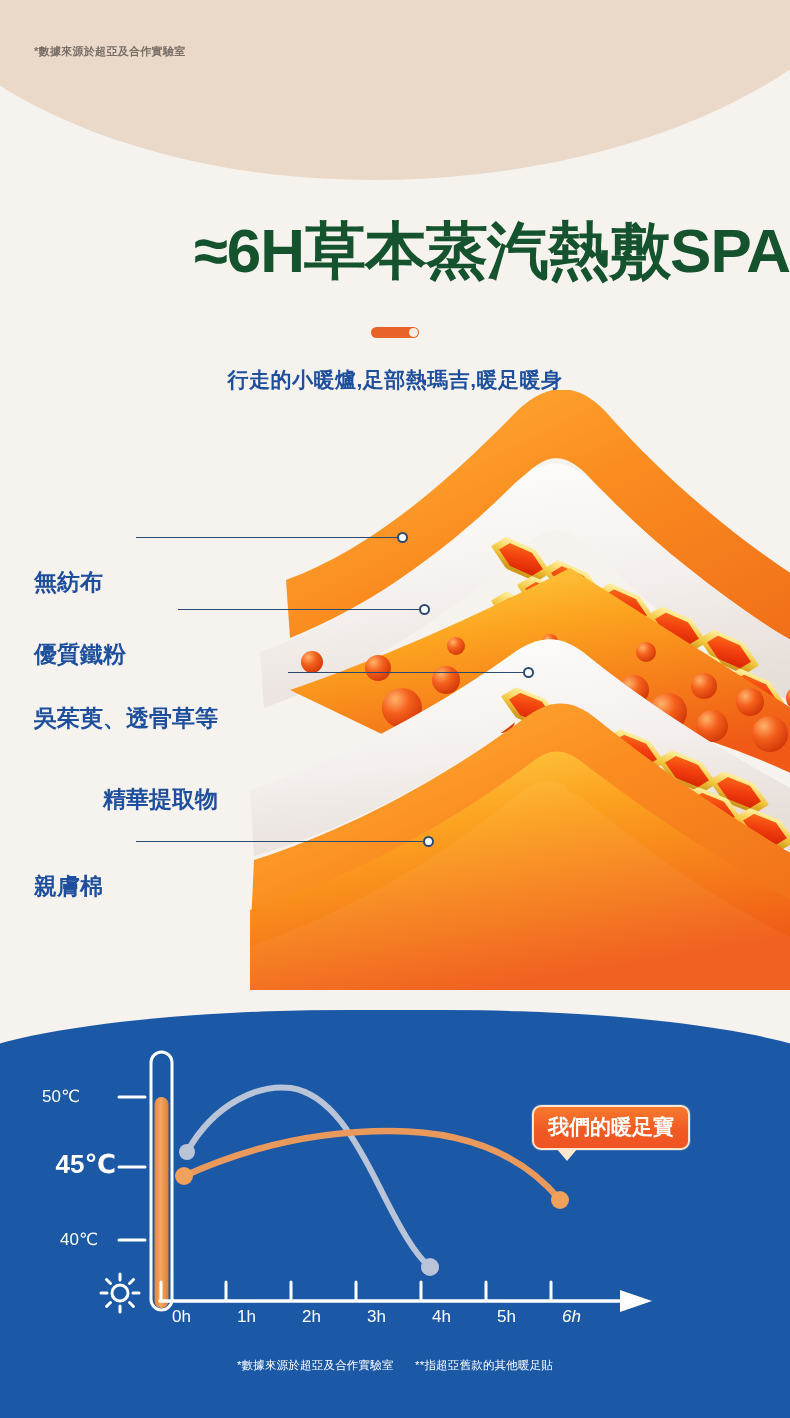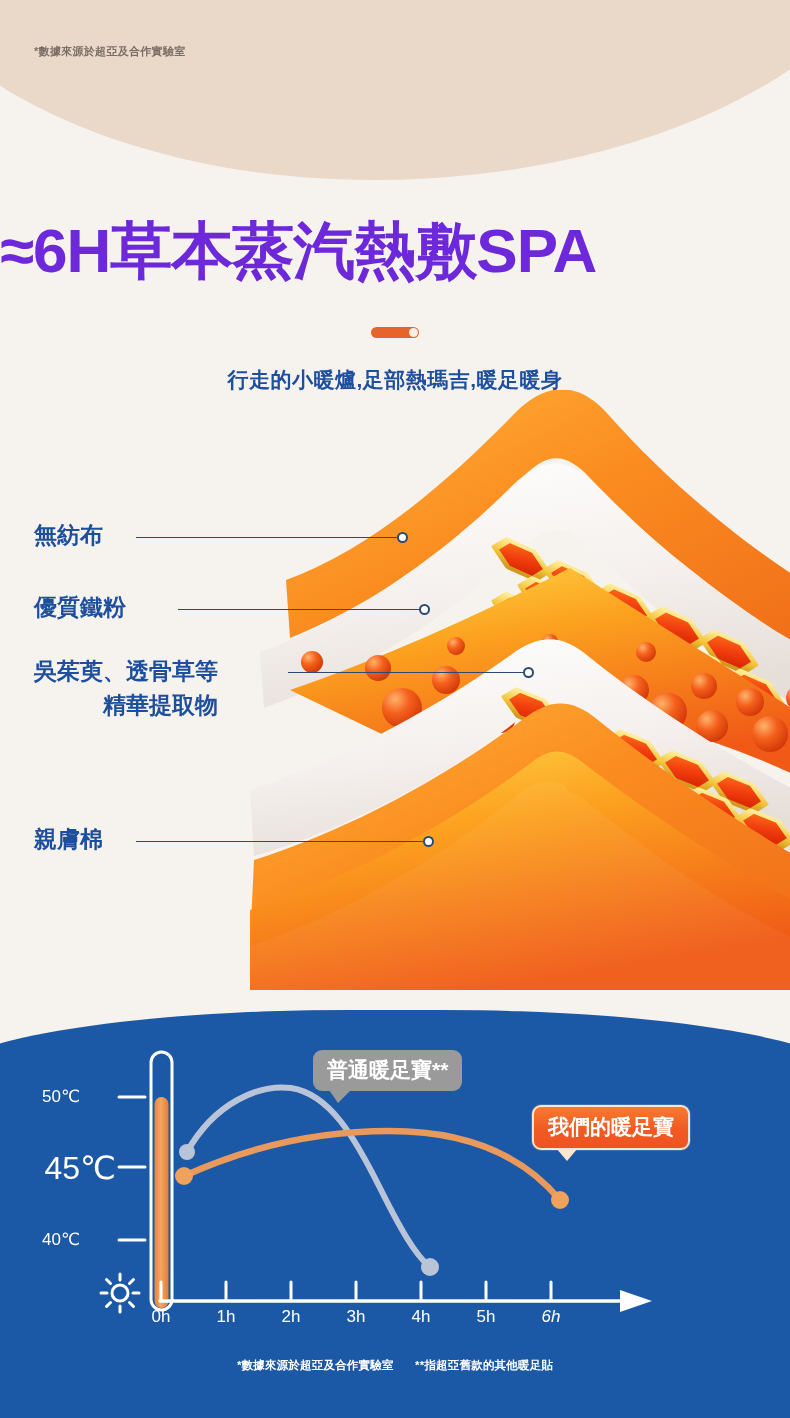--- a/index.html
+++ b/index.html
@@ -22,22 +22,22 @@
   }
   .topnote{
     position:absolute;left:34px;top:44px;z-index:6;
     font-size:11px;font-weight:bold;color:#7a6f67;letter-spacing:.3px;
     white-space:nowrap;
   }
 
   
   .hero{position:absolute;left:0;top:0;width:790px;z-index:7;}
   .title{
-    position:absolute;left:0;top:212px;width:790px;text-align:left;
-    font-size:62px;line-height:78px;font-weight:bold;color:#6d28d9;
+    position:absolute;left:0;top:212px;width:790px;text-align:right;
+    font-size:62px;line-height:78px;font-weight:bold;color:#14532d;
     letter-spacing:-1px;white-space:nowrap;
   }
   .pill{
     position:absolute;left:371px;top:327px;width:48px;height:11px;
     border-radius:6px;background:#e8632a;z-index:8;
   }
   .pill:after{
     content:"";position:absolute;right:1px;top:1px;width:9px;height:9px;
     border-radius:50%;background:#fbeee3;
   }
@@ -49,20 +49,21 @@
 
   
   .illus{position:absolute;left:250px;top:390px;width:560px;height:600px;z-index:4;}
   .illus svg{display:block;}
 
   
   .callout{position:absolute;z-index:9;}
   .callout .txt{
     font-size:23px;font-weight:bold;color:#1d4f9c;line-height:34px;
     white-space:nowrap;
+    margin-top:47px;
   }
   .leader{position:absolute;height:1px;background:#2a4a74;z-index:9;}
   .dot{
     position:absolute;width:11px;height:11px;border-radius:50%;
     background:#ffffff;border:2px solid #2a4a74;box-sizing:border-box;z-index:10;
   }
 
   
   .bluepanel{
     position:absolute;left:-60px;top:1010px;width:910px;height:470px;
@@ -70,26 +71,26 @@
     z-index:5;overflow:hidden;
   }
   .bluepanel .inner{position:absolute;left:60px;top:0;width:790px;height:470px;}
 
   .chart{position:absolute;left:0;top:0;width:790px;height:410px;}
 
   .ylab{
     position:absolute;color:#ffffff;font-weight:normal;text-align:right;
     white-space:nowrap;
   }
-  .ylab.big{font-size:32px;}
+  .ylab.big{font-size:26px;font-weight:bold;}
   .ylab.sm{font-size:17px;}
 
   .xlab{
     position:absolute;color:#ffffff;font-size:17px;white-space:nowrap;
-    text-align:center;
+    text-align:right;
   }
 
   .tip{
     position:absolute;z-index:14;border-radius:9px;
     font-size:21px;font-weight:bold;color:#ffffff;
     padding:7px 14px 8px;white-space:nowrap;line-height:26px;
   }
   .tip.gray{background:#9a9a9a;}
   .tip.gray:after{
     content:"";position:absolute;left:16px;bottom:-12px;
@@ -101,21 +102,21 @@
     border:2px solid #ffe7cf;box-shadow:0 0 0 1px rgba(255,255,255,.15);
   }
   .tip.orange:after{
     content:"";position:absolute;left:22px;bottom:-13px;
     border-left:11px solid transparent;border-right:11px solid transparent;
     border-top:13px solid #ffe7cf;
   }
 
   .footnote{
     position:absolute;left:0;top:1358px;width:790px;text-align:center;
-    font-size:11.5px;font-weight:bold;color:#ffffff;letter-spacing:.2px;
+    font-size:11.5px;font-weight:normal;color:#ffffff;letter-spacing:.2px;
     z-index:15;white-space:nowrap;
   }
   .footnote span{margin:0 9px;}
 </style>
 </head>
 <body>
 
 <div class="page">
 
   <div class="topband"></div>
@@ -339,31 +340,30 @@
             <line x1="13.5" y1="-13.5" x2="9.5" y2="-9.5"></line>
             <line x1="-9.5" y1="9.5" x2="-13.5" y2="13.5"></line>
           </g>
         </g>
       </svg>
     </div>
   </div>
 
   <div class="ylab sm" style="left:42px;top:1086px;width:74px;text-align:left;z-index:12;">50℃</div>
   <div class="ylab big" style="left:30px;top:1149px;width:86px;text-align:right;z-index:12;">45℃</div>
-  <div class="ylab sm" style="left:42px;top:1229px;width:74px;text-align:left;z-index:12;">40℃</div>
+  <div class="ylab sm" style="left:42px;top:1229px;width:74px;text-align:center;z-index:12;">40℃</div>
 
   <div class="xlab" style="left:131px;top:1307px;width:60px;z-index:12;">0h</div>
   <div class="xlab" style="left:196px;top:1307px;width:60px;z-index:12;">1h</div>
   <div class="xlab" style="left:261px;top:1307px;width:60px;z-index:12;">2h</div>
   <div class="xlab" style="left:326px;top:1307px;width:60px;z-index:12;">3h</div>
   <div class="xlab" style="left:391px;top:1307px;width:60px;z-index:12;">4h</div>
   <div class="xlab" style="left:456px;top:1307px;width:60px;z-index:12;">5h</div>
   <div class="xlab" style="left:521px;top:1307px;width:60px;z-index:12;font-style:italic;">6h</div>
 
-  <div class="tip gray" style="left:313px;top:1050px;">普通暖足寶**</div>
   <div class="tip orange" style="left:532px;top:1105px;">我們的暖足寶</div>
 
   <div class="footnote">
     <span>*數據來源於超亞及合作實驗室</span>
     <span>**指超亞舊款的其他暖足貼</span>
   </div>
 
 </div>
 
 </body></html>

